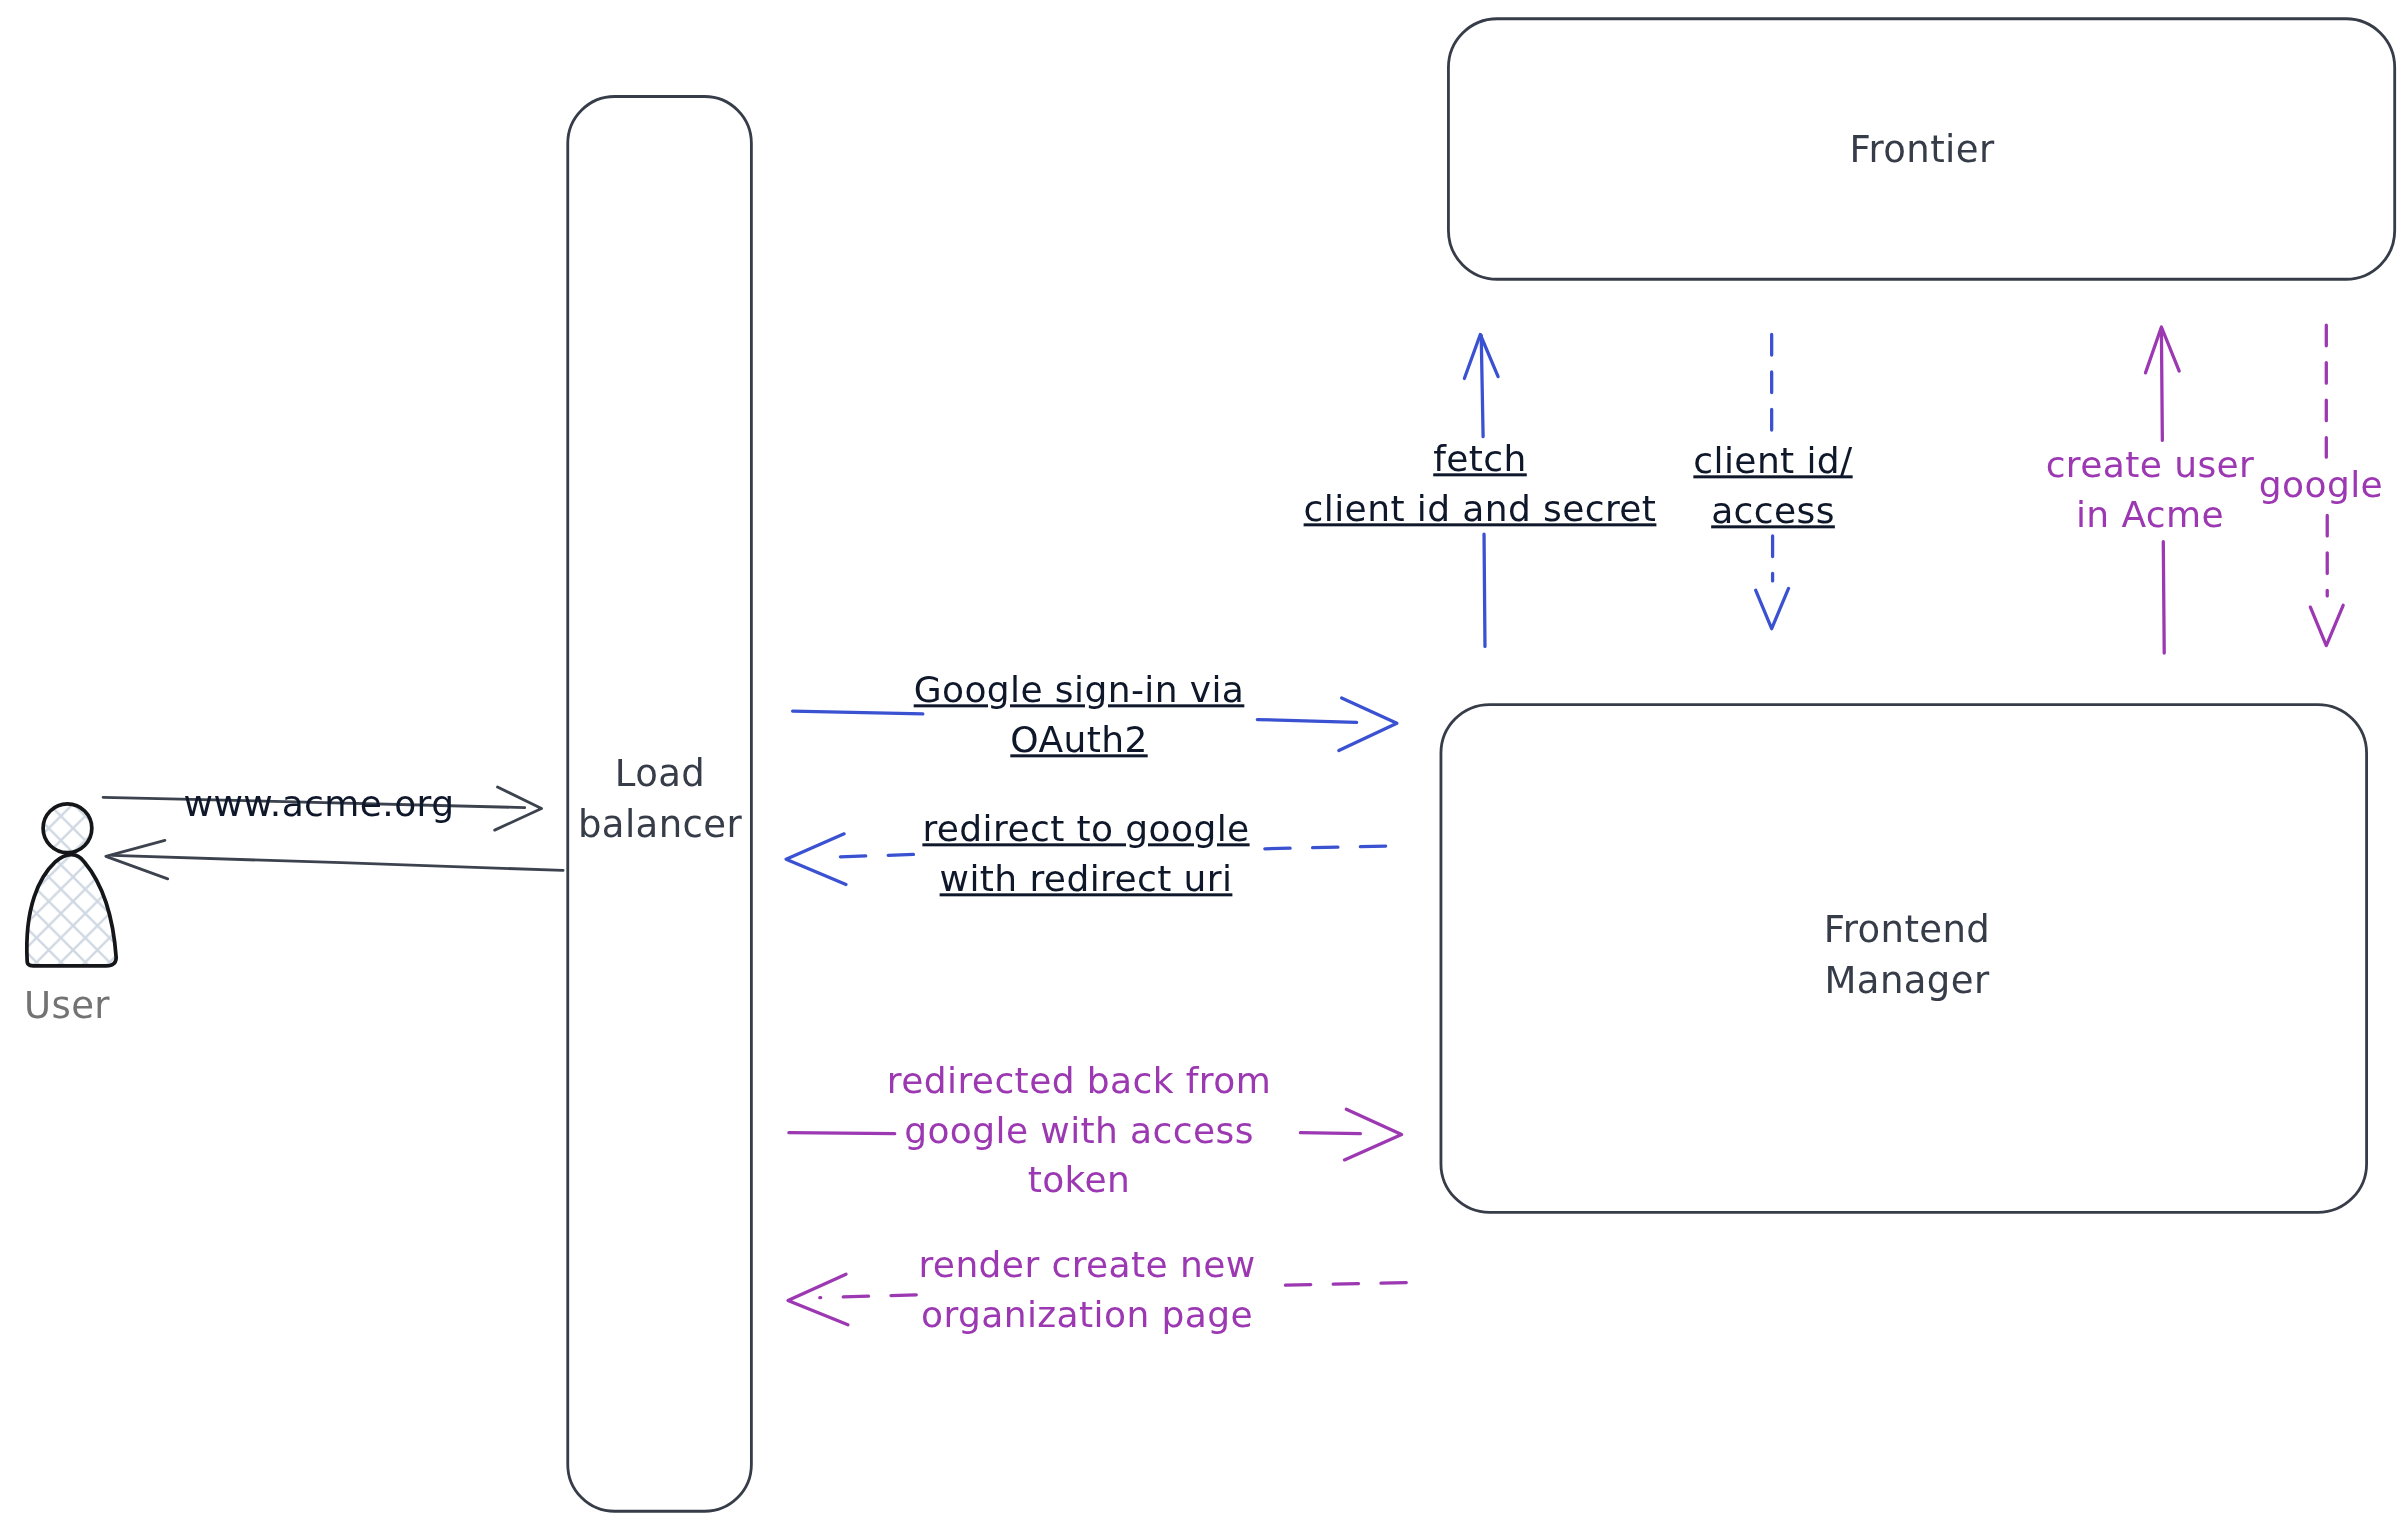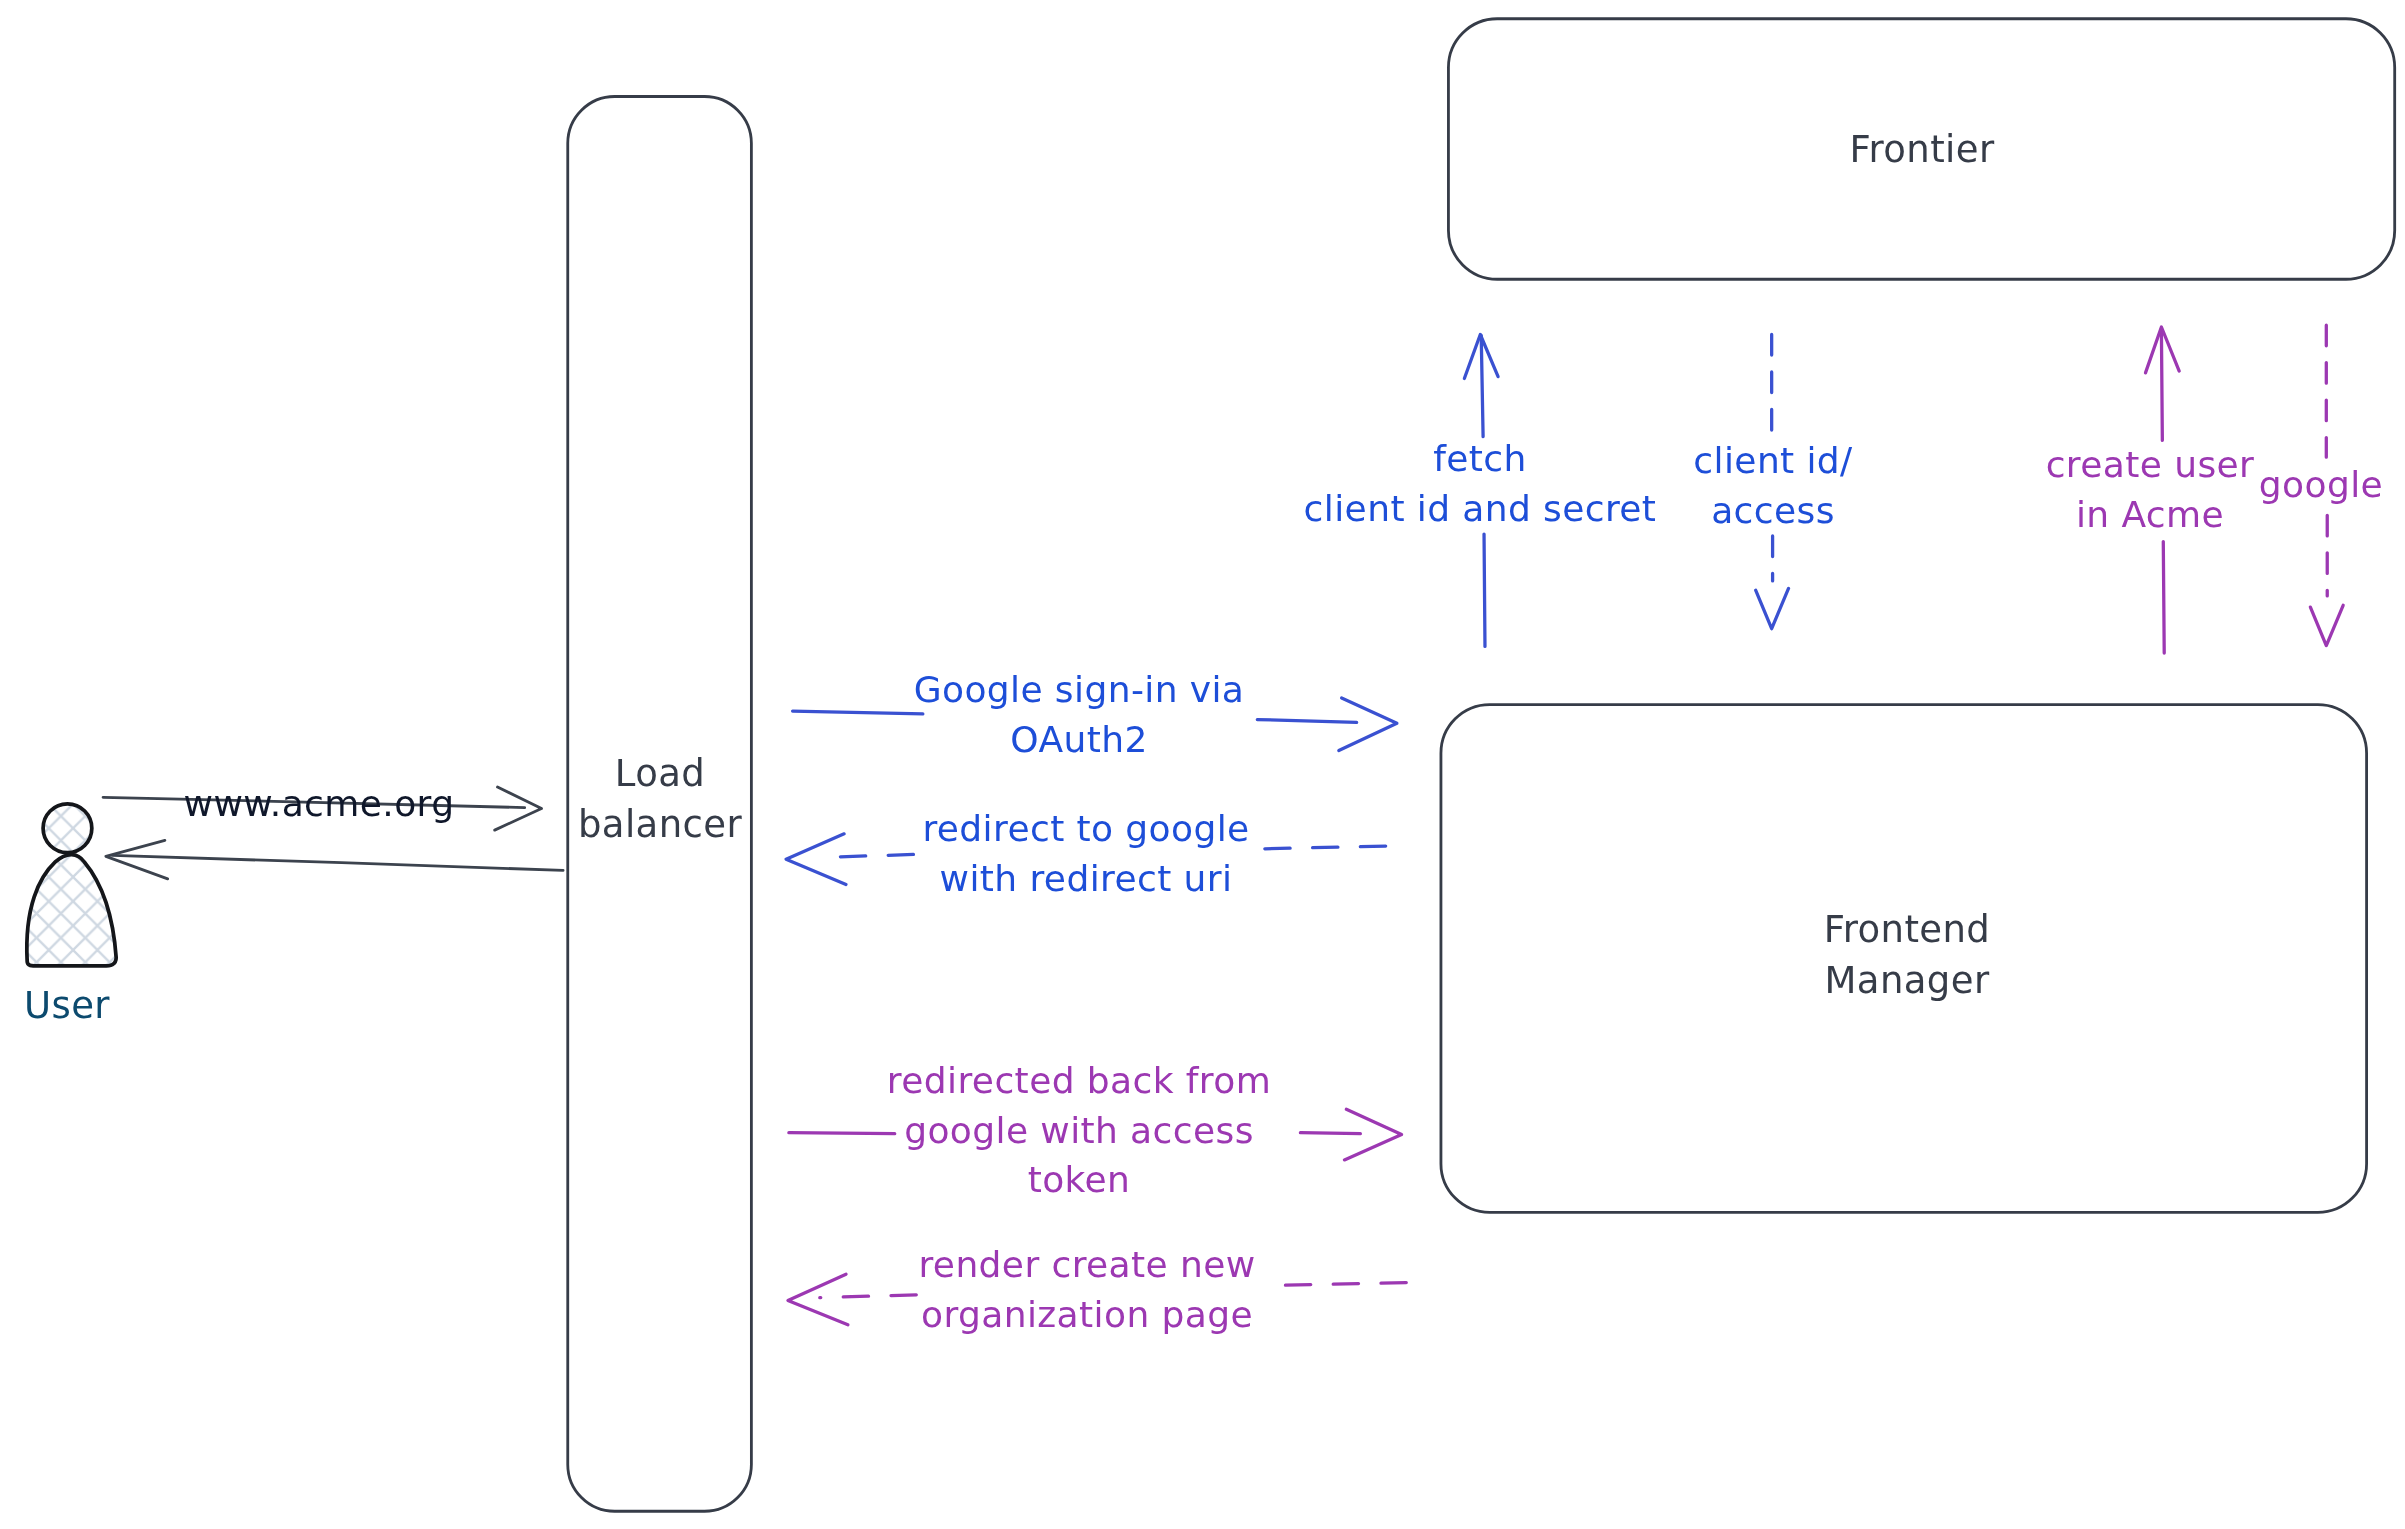--- a/index.html
+++ b/index.html
@@ -21,22 +21,22 @@
     transform: translate(-50%, -50%);
     white-space: pre-line;
     text-align: center;
     letter-spacing: 0.4px;
     line-height: 1.38;
     pointer-events: none;
   }
   .node-label { font-size: 37px; color: #363c48; }
   .edge-label { font-size: 36px; }
   .ink    { color: #0f172a; }
-  .black  { color: #0c4a6e; }
-  .blue   { color: #1d4ed8; }
+  .black  { color: #737373; }
+  .blue   { color: #0f172a; text-decoration: underline; }
   .purple { color: #9c38b2; }
 </style>
 </head>
 <body>
 
 <div class="canvas">
 
   <svg class="layer" viewBox="0 0 2567 1633">
     <defs>
       <pattern id="crosshatch" width="26" height="26" patternUnits="userSpaceOnUse">

